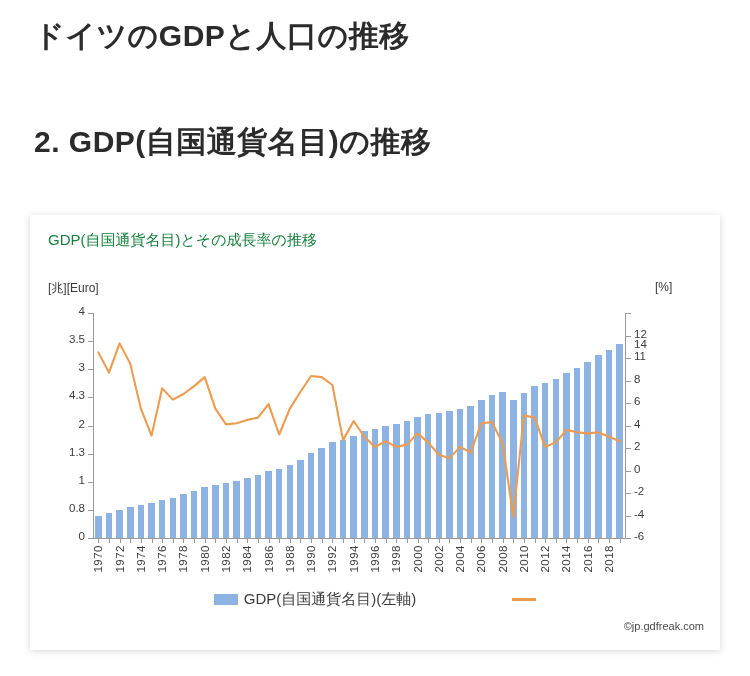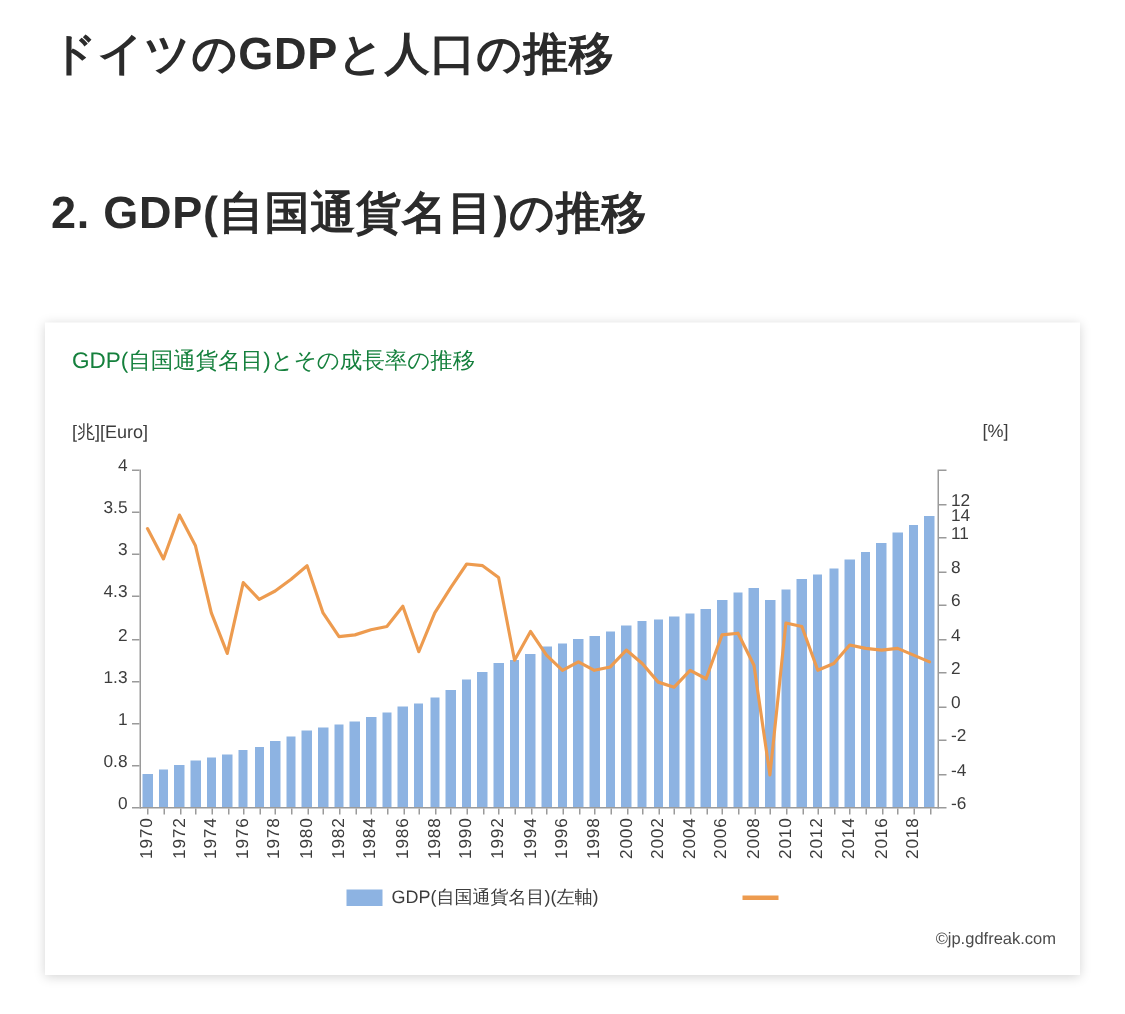--- a/index.html
+++ b/index.html
@@ -65,21 +65,21 @@
     position: absolute; top: 330px;
     font-size: 11.5px; color: #3c3c3c;
     writing-mode: vertical-rl; transform: rotate(180deg);
     transform-origin: center; white-space: nowrap;
     letter-spacing: 0.5px;
   }
   .bar { position: absolute; bottom: 0; background: #8db3e2; }
   #legend {
     position: absolute; left: 0; top: 375px; width: 690px;
     display: flex; justify-content: center; gap: 96px;
-    font-size: 12px; color: #3c3c3c;
+    font-size: 15px; color: #3c3c3c;
   }
   .legend-entry { display: flex; align-items: center; gap: 6px; }
   .legend-swatch-bar { width: 24px; height: 11px; background: #8db3e2; display: inline-block; }
   .legend-swatch-line { width: 24px; height: 3px; background: #ed9b4f; display: inline-block; }
   #copyright {
     position: absolute; right: 16px; top: 405px;
     font-size: 11px; color: #4a4a4a;
   }
 </style>
 </head>

